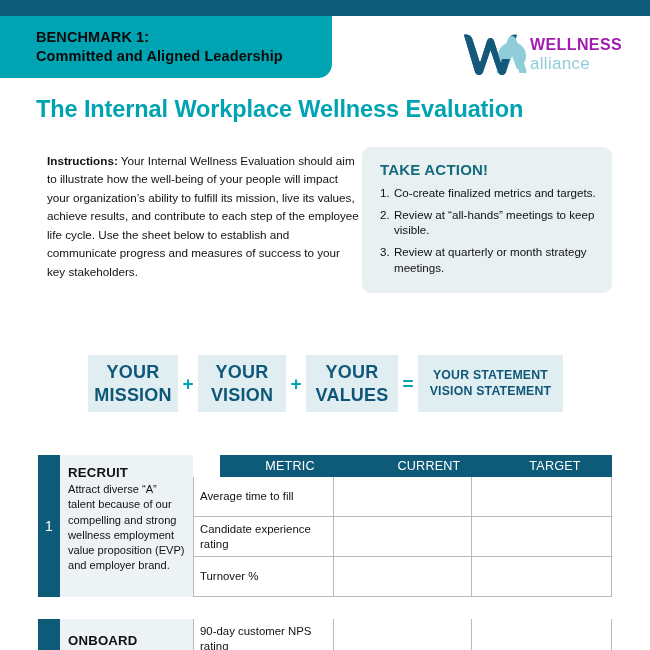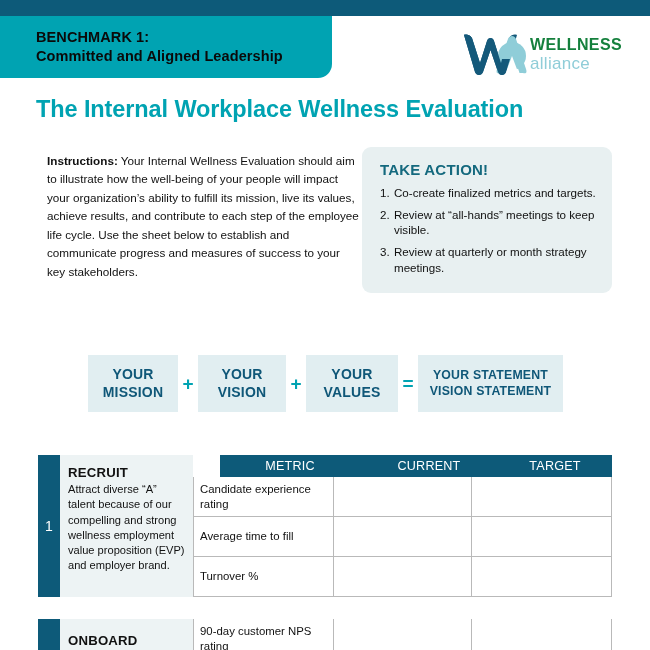--- a/index.html
+++ b/index.html
@@ -54,21 +54,21 @@
     width: 152px; height: 46px;
   }
   .logo-mark { position: absolute; left: 0; top: 0; width: 68px; height: 44px; }
   .logo-words {
     position: absolute;
     left: 68px; top: 5px;
     line-height: 1;
   }
   .logo-wellness {
     font-size: 16px; font-weight: bold; letter-spacing: 0.4px;
-    color: #15803d; display: block;
+    color: #a21caf; display: block;
   }
   .logo-alliance {
     font-size: 17px; letter-spacing: 0.3px;
     color: #8fcdd8; display: block; margin-top: 2px;
   }
 
   
   .main-title {
     position: absolute;
     left: 36px; top: 96px;
@@ -150,21 +150,21 @@
     align-items: stretch;
   }
   .eq-box {
     background: #e1eef1;
     display: flex;
     align-items: center;
     justify-content: center;
     text-align: center;
     color: #0f5778;
     font-weight: bold;
-    font-size: 14px;
+    font-size: 18px;
     line-height: 1.25;
     letter-spacing: 0.2px;
   }
   .eq-box.b1 { width: 90px; }
   .eq-box.b2 { width: 88px; }
   .eq-box.b3 { width: 92px; }
   .eq-box.b4 { width: 145px; font-size: 12.3px; }
   .eq-op {
     width: 20px;
     display: flex;
@@ -350,26 +350,26 @@
         <div class="stage-name">RECRUIT</div>
         <div class="stage-blurb">Attract diverse “A” talent because of our compelling and strong wellness employment value proposition (EVP) and employer brand.</div>
       </div>
       <div class="metrics">
         <div class="metrics-head">
           <div class="col-metric">METRIC</div>
           <div class="col-current">CURRENT</div>
           <div class="col-target">TARGET</div>
         </div>
         <div class="metric-row">
-          <div class="col-metric">Candidate experience rating</div>
+          <div class="col-metric">Average time to fill</div>
           <div class="col-current"></div>
           <div class="col-target"></div>
         </div>
         <div class="metric-row">
-          <div class="col-metric">Average time to fill</div>
+          <div class="col-metric">Candidate experience rating</div>
           <div class="col-current"></div>
           <div class="col-target"></div>
         </div>
         <div class="metric-row">
           <div class="col-metric">Turnover %</div>
           <div class="col-current"></div>
           <div class="col-target"></div>
         </div>
       </div>
     </div>

